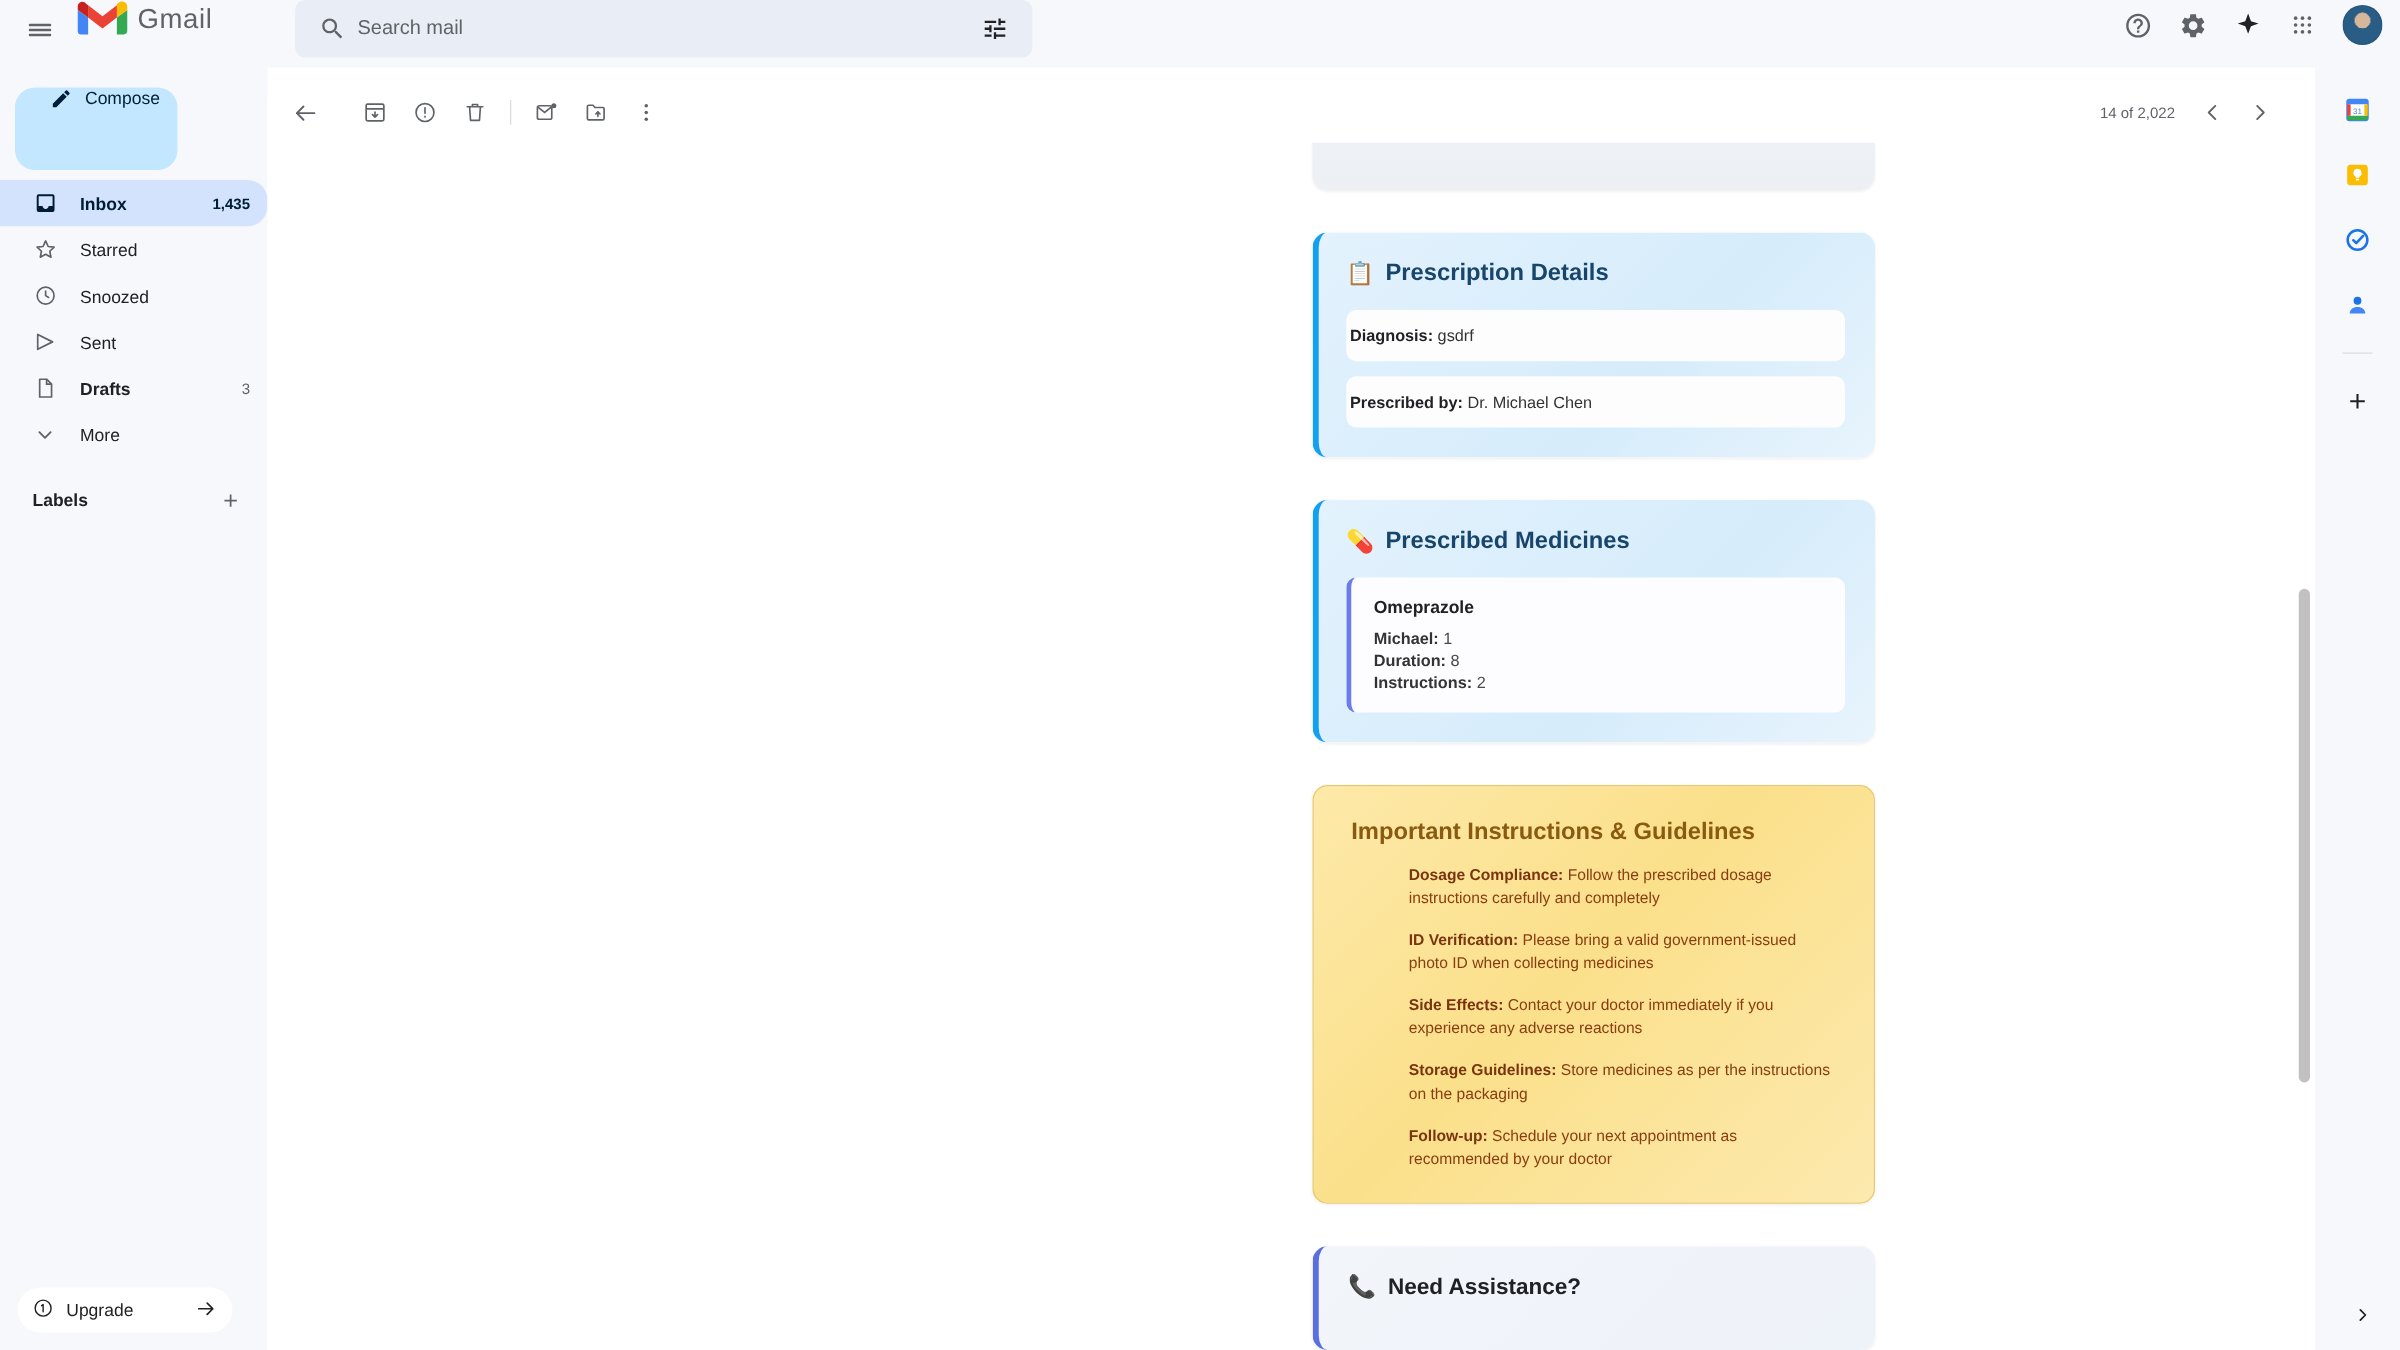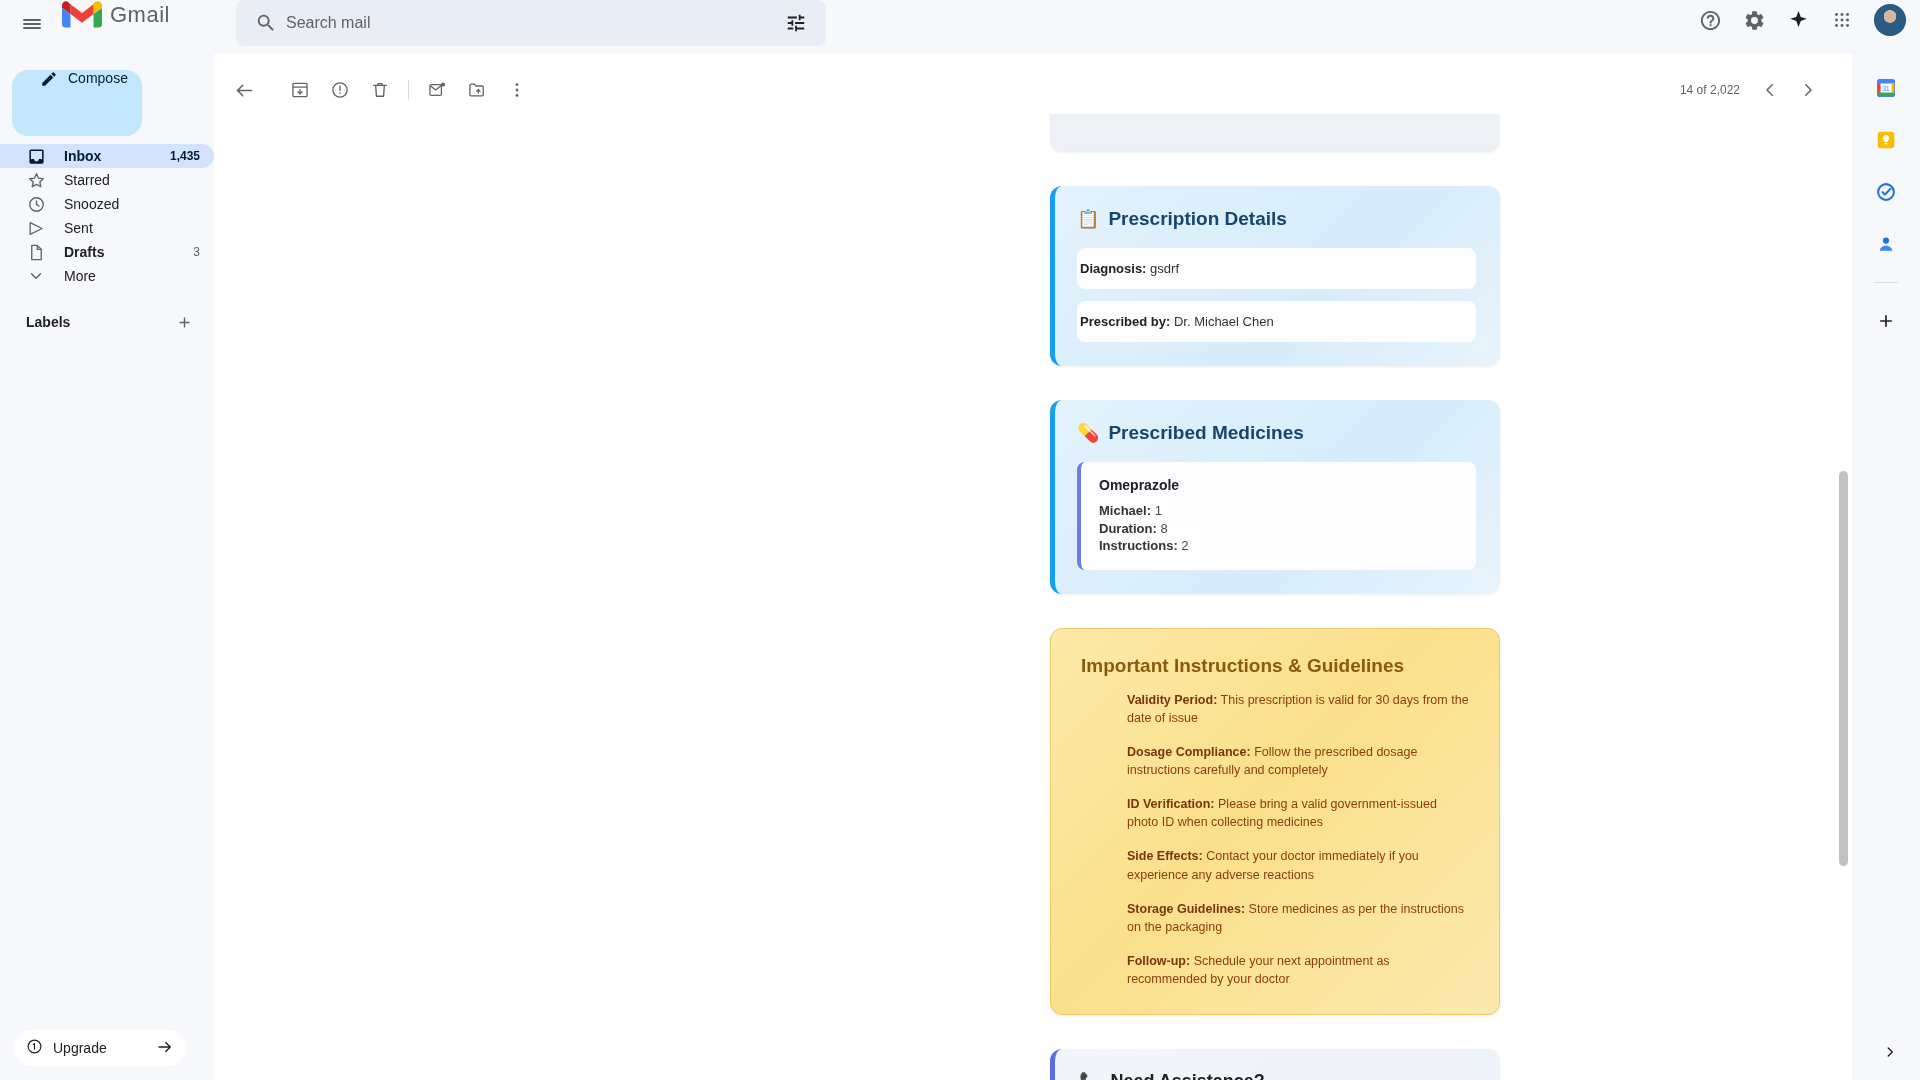--- a/index.html
+++ b/index.html
@@ -68,21 +68,21 @@
     margin: 8px 0 8px 12px;
     width: 130px; height: 66px;
     background: #c2e7ff; border-radius: 16px;
     display: flex; align-items: flex-start; gap: 10px; padding-left: 28px;
     cursor: pointer; border: none;
     font-size: 14px; color: #001d35; font-family: "Liberation Sans", sans-serif;
   }
 
   .navlist { margin-top: 8px; }
   .navitem {
-    height: 24px; display: flex; align-items: center;
+    height: 37px; display: flex; align-items: center;
     padding-left: 26px; padding-right: 14px;
     border-radius: 0 16px 16px 0; cursor: pointer;
     font-size: 14px; color: #202124;
   }
   .navitem.active { background: #d3e3fd; font-weight: bold; color: #001d35; }
   .navitem .nav-ico { width: 20px; height: 20px; margin-right: 18px; display:flex; align-items:center; justify-content:center; flex:0 0 20px; }
   .navitem .nav-label { flex: 1; white-space: nowrap; overflow: hidden; }
   .navitem .nav-count { font-size: 12px; font-weight: bold; color: #202124; }
   .navitem.active .nav-count { color: #001d35; }
   .navitem.light .nav-count { font-weight: normal; color: #5f6368; }
@@ -485,24 +485,20 @@
               <b>Instructions:</b>
               <span>2</span>
             </div>
           </div>
         </div>
 
         <div class="card warn">
           <h2>Important Instructions &amp; Guidelines</h2>
           <div class="warn-list">
             <div class="warn-item">
-              <b>Validity Period:</b>
-              <span>This prescription is valid for 30 days from the date of issue</span>
-            </div>
-            <div class="warn-item">
               <b>Dosage Compliance:</b>
               <span>Follow the prescribed dosage instructions carefully and completely</span>
             </div>
             <div class="warn-item">
               <b>ID Verification:</b>
               <span>Please bring a valid government-issued photo ID when collecting medicines</span>
             </div>
             <div class="warn-item">
               <b>Side Effects:</b>
               <span>Contact your doctor immediately if you experience any adverse reactions</span>

